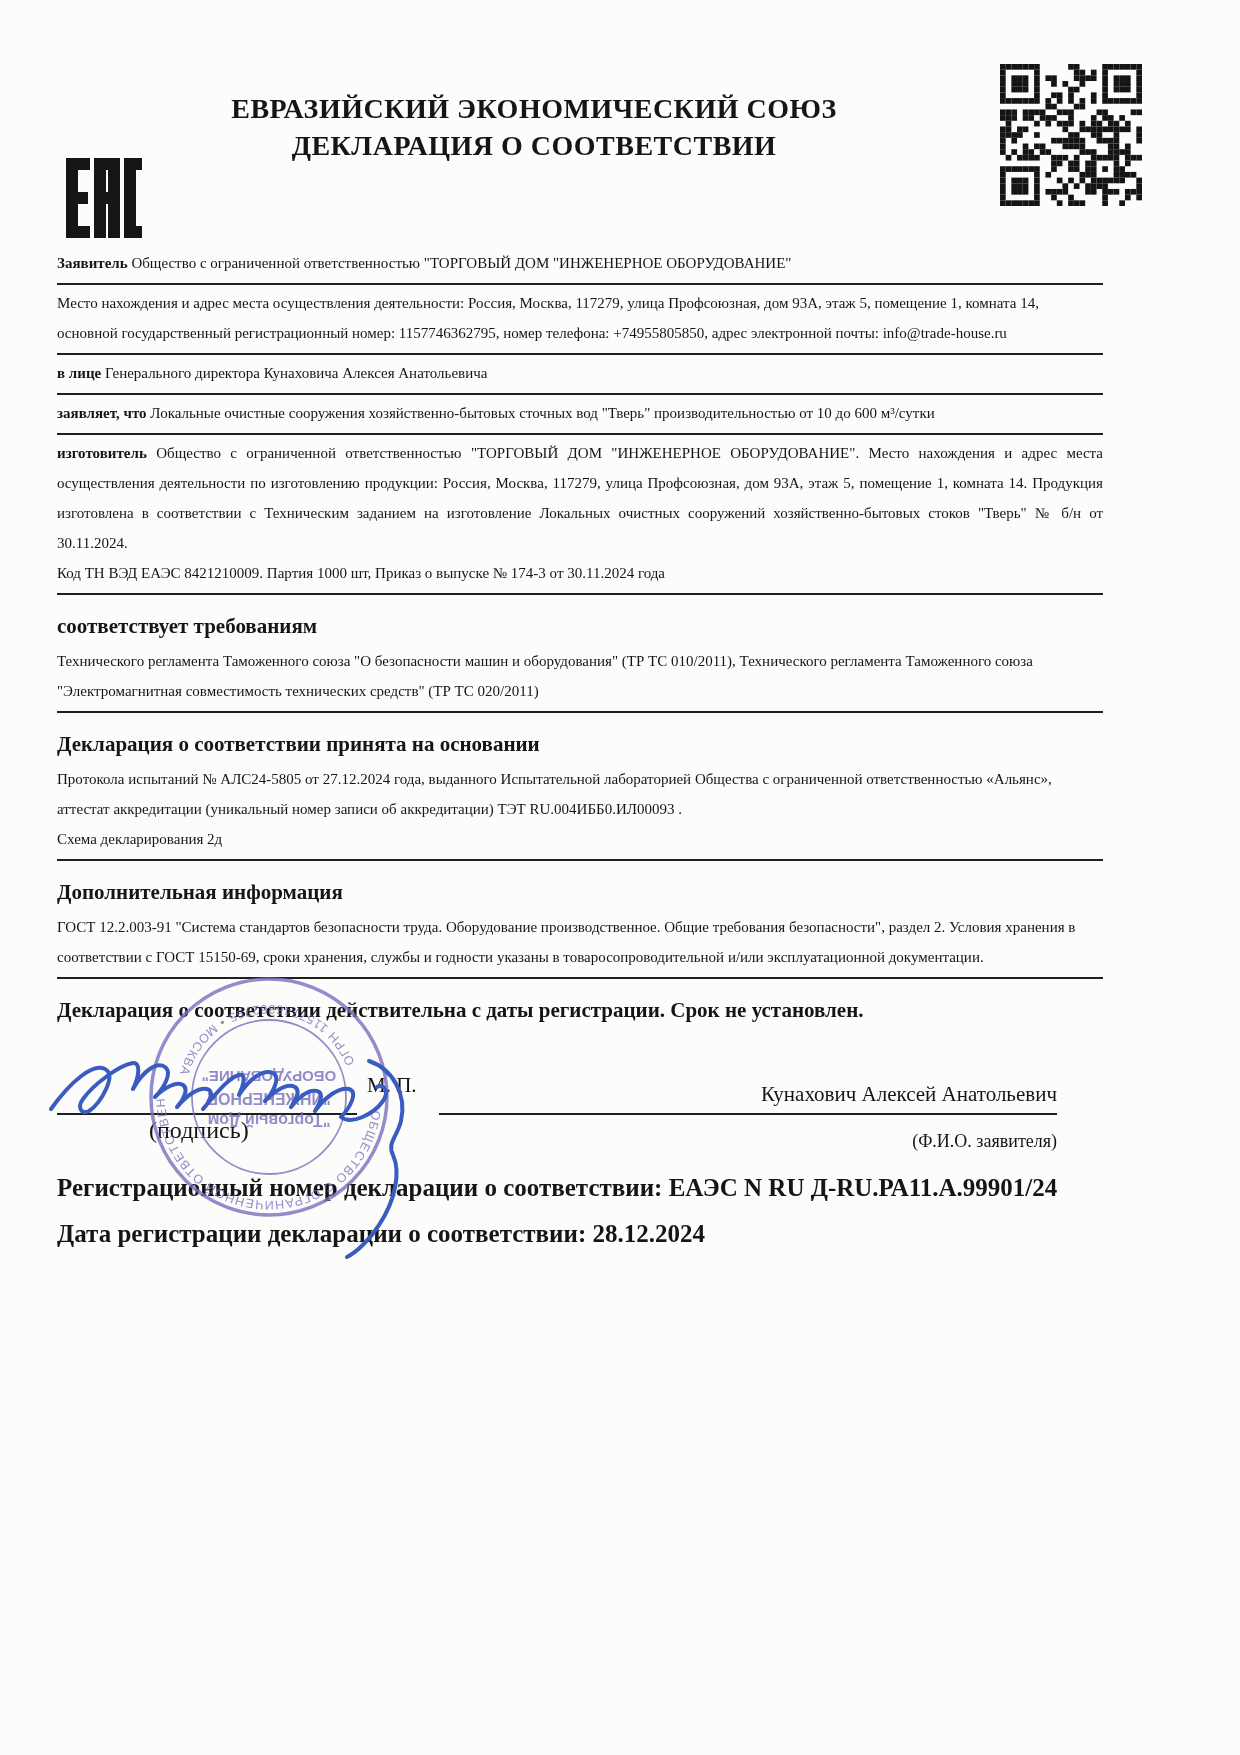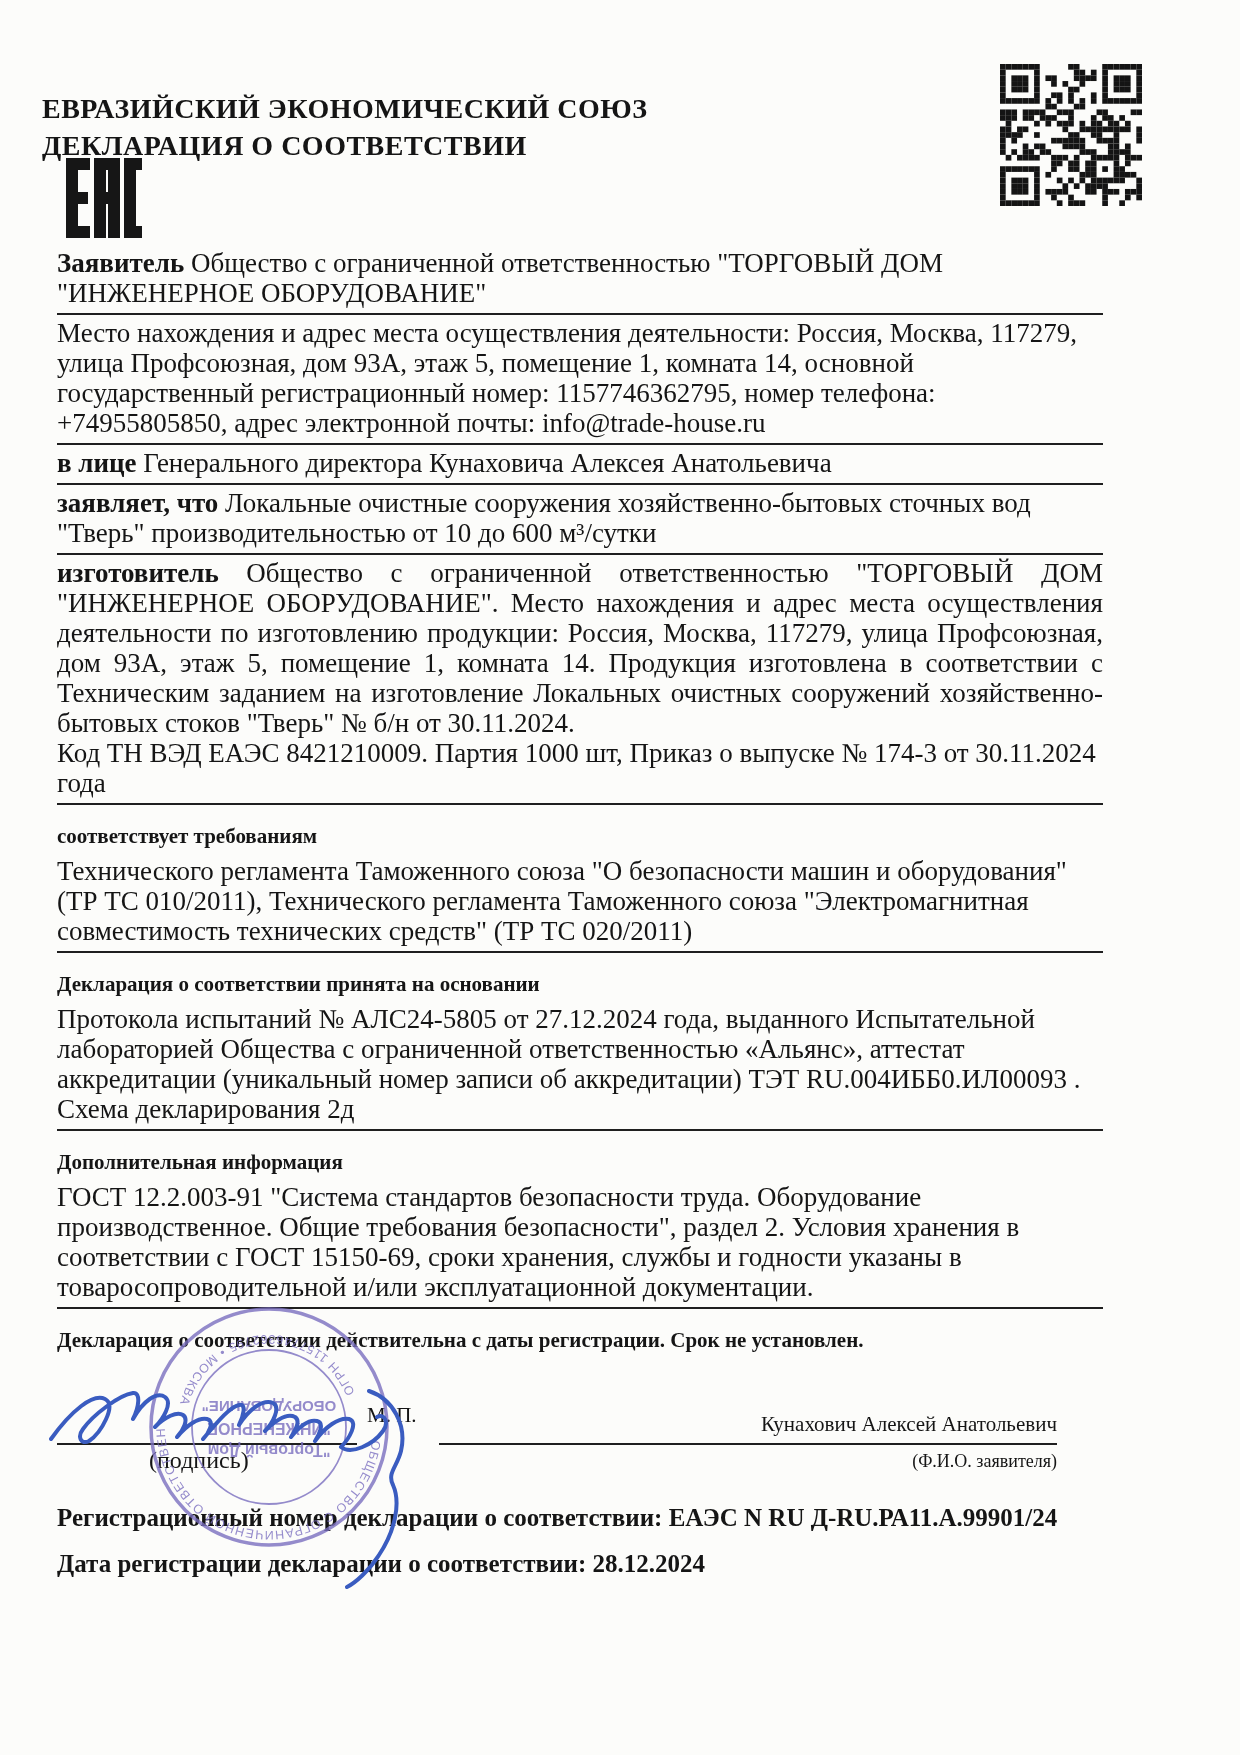--- a/index.html
+++ b/index.html
@@ -8,38 +8,38 @@
     width:1240px;height:1755px;
     margin:0 auto;
     background:#fcfcfa;
     font-family:"Liberation Serif","DejaVu Serif",serif;
     color:#151515;
     overflow:hidden;
   }
   .content{position:relative;margin-left:57px;width:1046px;}
   
   .header{position:relative;height:245px;}
-  .title-wrap{position:absolute;left:42px;top:90px;width:940px;text-align:left;}
+  .title-wrap{position:absolute;left:64px;top:90px;width:940px;text-align:center;}
   .title-line{font-size:28px;font-weight:bold;line-height:37px;letter-spacing:.5px;}
   .eac-logo{position:absolute;left:66px;top:158px;width:76px;height:80px;}
   .qr{position:absolute;left:1000px;top:64px;width:142px;height:142px;}
   
-  .row{font-size:27px;line-height:30px;padding:3px 0 5px 0;}
+  .row{font-size:15px;line-height:30px;padding:3px 0 5px 0;}
   .row.rule{border-bottom:2px solid #1f1f1f;}
   .lb{font-weight:bold;}
   .hrow{font-size:21px;line-height:30px;font-weight:bold;padding:16px 0 2px 0;}
   .just{text-align:justify;}
   
   .sig-block{position:relative;height:118px;margin-top:10px;}
   .sig-line{position:absolute;left:0;top:76px;width:300px;border-top:2px solid #1f1f1f;}
   .sig-caption{position:absolute;left:92px;top:80px;font-size:24px;}
   .mp{position:absolute;left:310px;top:36px;font-size:21px;}
   .name-wrap{position:absolute;left:382px;top:42px;width:618px;text-align:right;}
   .name{font-size:21px;line-height:30px;padding-bottom:4px;border-bottom:2px solid #1f1f1f;}
-  .name-caption{font-size:18px;padding-top:6px;}
+  .name-caption{font-size:18px;padding-top:16px;}
   .signature-svg{position:absolute;left:-14px;top:-46px;width:430px;height:290px;pointer-events:none;z-index:4;}
   .stamp-svg{position:absolute;left:86px;top:-66px;width:252px;height:252px;pointer-events:none;z-index:3;opacity:.8;}
   
   .foot{font-size:25px;font-weight:bold;line-height:30px;}
   .foot.reg{margin-top:18px;}
   .foot.date{margin-top:16px;}
 </style>
 </head>
 <body>
 

